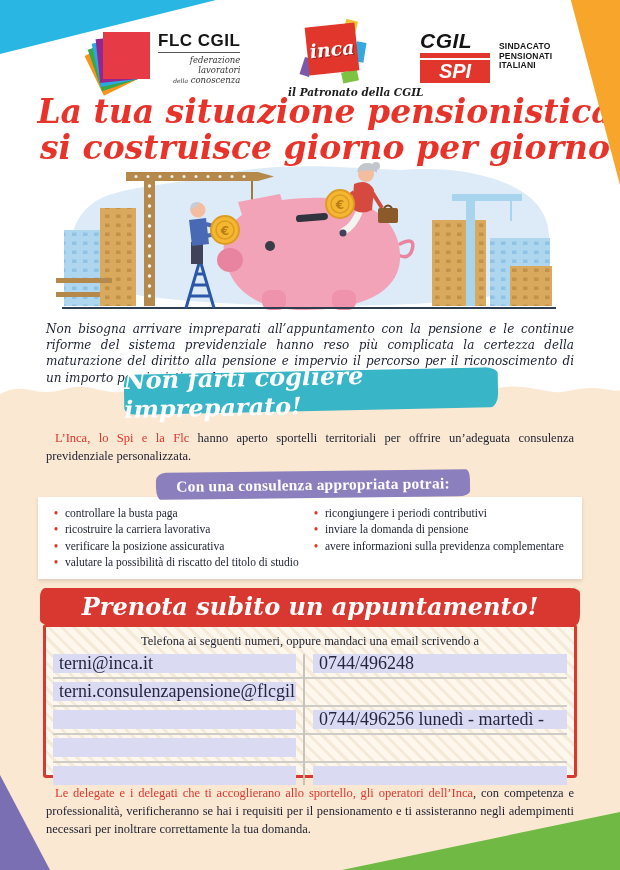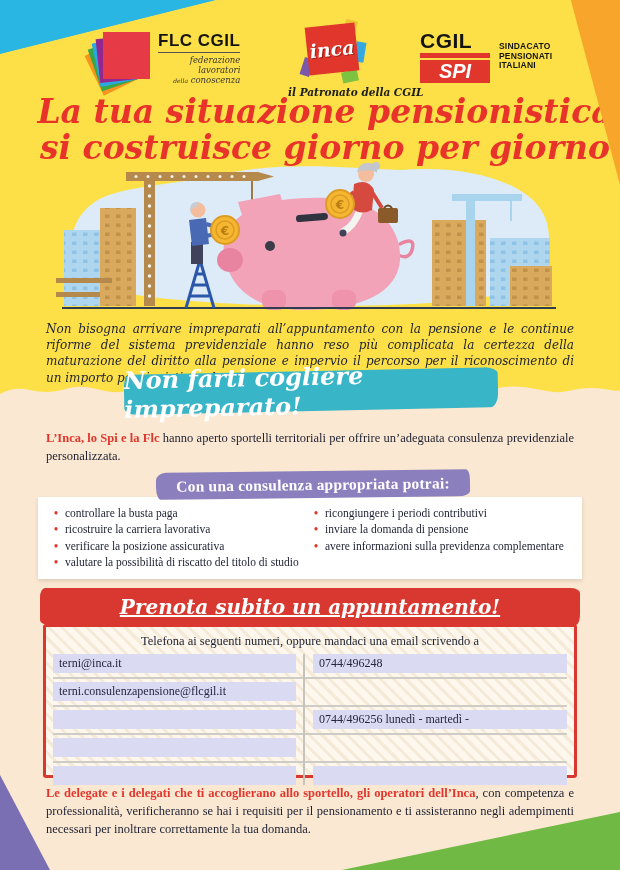--- a/index.html
+++ b/index.html
@@ -1,18 +1,18 @@
 <!DOCTYPE html>
 <html><head>
 <meta charset="utf-8">
 <style>
   html,body{margin:0;padding:0;background:#888;}
   .poster{
     position:relative;width:620px;height:870px;overflow:hidden;
-    background:#fde047;
+    background:#ffffff;
     font-family:"Liberation Serif", serif;
     margin:0 auto;
   }
   
   .wedge{position:absolute;z-index:3;}
   .wedge-cyan{left:0;top:0;width:216px;height:54px;background:#2ab6e3;
     clip-path:polygon(0 0,100% 0,0 100%);}
   .wedge-orange{right:0;top:0;width:60px;height:185px;background:#f8a62b;
     clip-path:polygon(18% 0,100% 0,100% 100%);}
   .wedge-purple{left:0;bottom:0;width:50px;height:95px;background:#7a6fb2;
@@ -45,71 +45,71 @@
   .inca-mark .r3{width:10px;height:18px;background:#7a5aa8;left:-2px;bottom:2px;transform:rotate(18deg);}
   .inca-mark .r4{width:16px;height:11px;background:#7ec242;right:4px;bottom:-4px;transform:rotate(-12deg);}
   .inca-square{position:absolute;left:3px;top:1px;width:50px;height:48px;background:#e0362c;
     transform:rotate(-6deg);display:flex;align-items:center;justify-content:center;}
   .inca-square span{color:#fff;font-family:"DejaVu Serif", serif;font-style:italic;font-weight:bold;
     font-size:19px;text-shadow:1px 1px 0 #9c1f18;}
   .inca-sub{margin-top:8px;font-family:"DejaVu Serif", serif;font-style:italic;font-weight:bold;
     font-size:10.5px;color:#1c1c1c;white-space:nowrap;}
   .logo-spi{position:absolute;left:420px;top:30px;display:flex;align-items:center;}
   .spi-mark{width:70px;}
-  .spi-cgil{font-family:"Liberation Sans", sans-serif;font-weight:800;
+  .spi-cgil{font-family:"Liberation Sans", sans-serif;font-weight:800;font-style:italic;
     font-size:21px;color:#141414;letter-spacing:.5px;line-height:1;}
   .spi-bar{height:5px;background:#e0362c;margin:2px 0;}
   .spi-box{background:#e0362c;color:#fff;font-family:"Liberation Sans", sans-serif;font-weight:800;
     font-style:italic;font-size:20px;text-align:center;padding:1px 4px 2px;line-height:1;}
   .spi-sub{margin-left:9px;font-family:"Liberation Sans", sans-serif;font-weight:700;font-size:8.5px;
     color:#141414;line-height:1.12;letter-spacing:.2px;}
   
   .title{position:absolute;left:15px;top:94px;width:620px;text-align:center;z-index:2;
     font-family:"DejaVu Serif", serif;font-style:italic;font-weight:bold;
     font-size:33px;line-height:1.1;margin:0;}
   
   .illustration{position:absolute;left:48px;top:158px;width:524px;height:162px;z-index:1;}
   
   .para{position:absolute;left:46px;width:528px;margin:0;z-index:2;
     font-size:12.5px;line-height:1.35;color:#1c2030;text-align:justify;}
   .intro{top:321px;font-style:italic;font-family:"DejaVu Serif", serif;font-size:12px;}
   .sportelli{top:429px;line-height:1.45;}
   .closing{top:784px;line-height:1.45;}
-  .red-lead{color:#e0362c;font-weight:bold;}
+  .red-lead{color:#e0362c;font-weight:normal;margin-left:9px;}
   
   .banner{position:absolute;z-index:2;display:flex;align-items:center;justify-content:center;color:#fff;}
   .banner-teal{left:124px;top:371px;width:374px;height:40px;background:#38b5c6;
     transform:rotate(-1.2deg);border-radius:6px 14px 8px 12px / 12px 6px 14px 7px;}
   .banner-teal span{font-family:"DejaVu Serif", serif;font-style:italic;font-weight:bold;font-size:24px;}
   .banner-purple{left:156px;top:471px;width:314px;height:27px;background:#8b80bd;
     transform:rotate(-.7deg);border-radius:10px 4px 12px 5px / 8px 10px 5px 12px;}
   .banner-purple span{font-weight:bold;font-size:15.5px;letter-spacing:.2px;}
   .banner-red{left:40px;top:588px;width:540px;height:37px;background:#d93830;
     border-radius:5px 10px 4px 9px / 9px 5px 11px 5px;}
-  .banner-red span{font-family:"DejaVu Serif", serif;font-style:italic;font-weight:bold;font-size:20px;text-decoration:underline;}
+  .banner-red span{font-family:"DejaVu Serif", serif;font-style:italic;font-weight:bold;font-size:24px;}
   
   .benefits-panel{position:absolute;left:38px;top:497px;width:544px;height:82px;background:#ffffff;
     box-shadow:0 2px 4px rgba(60,40,20,.15);z-index:1;}
   .benefits{position:absolute;z-index:2;list-style:none;margin:2px;padding:0;
     font-size:11.5px;line-height:1.42;color:#1c2030;}
   .benefits-left{left:52px;top:503px;width:258px;}
   .benefits-right{left:312px;top:503px;width:266px;}
   .benefits li{position:relative;padding-left:11px;white-space:nowrap;}
   .benefits li::before{content:"•";position:absolute;left:0;color:#e0362c;font-weight:bold;}
   
   .booking-panel{position:absolute;left:43px;top:624px;width:534px;height:154px;box-sizing:border-box;
     border:3px solid #d93830;border-radius:3px;z-index:1;
     background:repeating-linear-gradient(45deg,#fdf7ee 0 6px,#f5e9d8 6px 9px);}
   .booking-intro{margin:7px 8px 5px;text-align:center;font-size:12.5px;color:#1c2030;}
   .rows{position:relative;margin:0 7px;}
   .rows .vdivider{position:absolute;left:48.6%;top:0;bottom:4px;width:2px;background:#c6c3bc;}
   .row{display:flex;justify-content:space-between;border-bottom:2px solid #cfccc5;
     padding-bottom:4px;margin-bottom:3px;}
   .row:last-child{border-bottom:none;}
-  .cell{background:#dadaf2;height:19px;line-height:19px;font-size:12px;color:#262640;
+  .cell{background:#dadaf2;height:19px;line-height:19px;font-size:18px;color:#262640;
     padding:0 6px;box-sizing:border-box;overflow:hidden;}
   .cell-email{width:47.2%;}
   .cell-phone{width:49.4%;}
 </style>
 </head>
 <body>
 
 <div class="poster">
 
   <div class="peach"></div>

